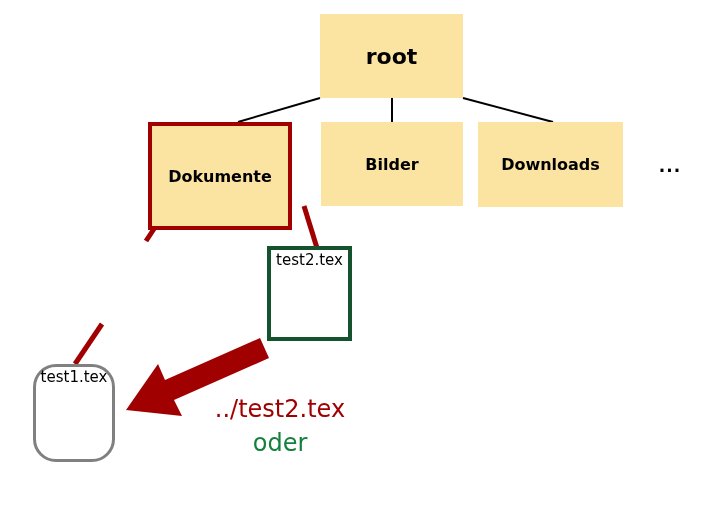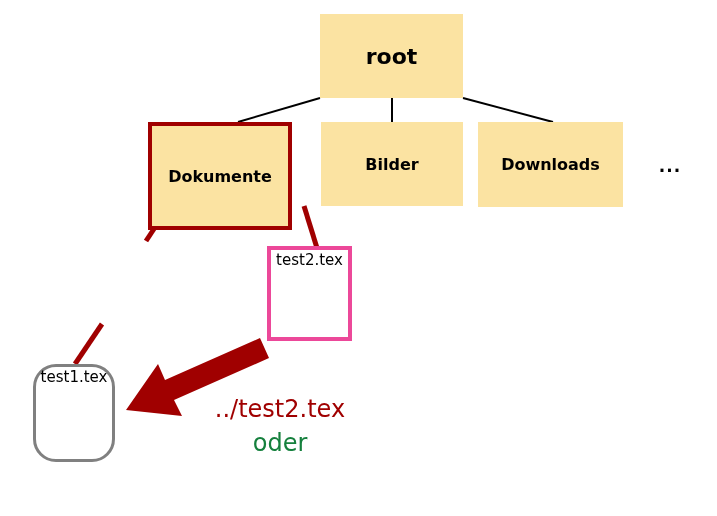--- a/index.html
+++ b/index.html
@@ -39,21 +39,21 @@
     border: 4px solid #A00000;
   }
   .file {
     background: #ffffff;
     align-items: flex-start;
     justify-content: center;
     font-size: 15px;
     font-weight: normal;
     padding-top: 1px;
   }
-  .file.highlight { border: 4px solid #ec4899; }
+  .file.highlight { border: 4px solid #14532d; }
   .file.plain     { border: 3px solid #808080; }
 
   #node-root      { left: 320px; top: 14px;  width: 143px; height: 84px; font-size: 22px; }
   #node-dokumente { left: 148px; top: 122px; width: 144px; height: 108px; }
   #node-bilder    { left: 321px; top: 122px; width: 142px; height: 84px; }
   #node-downloads { left: 478px; top: 122px; width: 145px; height: 85px; }
   #node-more      { left: 648px; top: 151px; width: 44px;  height: 30px; font-weight: bold; font-size: 17px; letter-spacing: 1px; z-index: 2; position: absolute; text-align: center; line-height: 30px; color:#000; }
   #node-latextut  { left: 73px;  top: 241px; width: 142px; height: 84px; }
   #node-test2     { left: 267px; top: 246px; width: 85px;  height: 95px; }
   #node-test1     { left: 33px;  top: 364px; width: 82px;  height: 98px; border-radius: 23px; }

